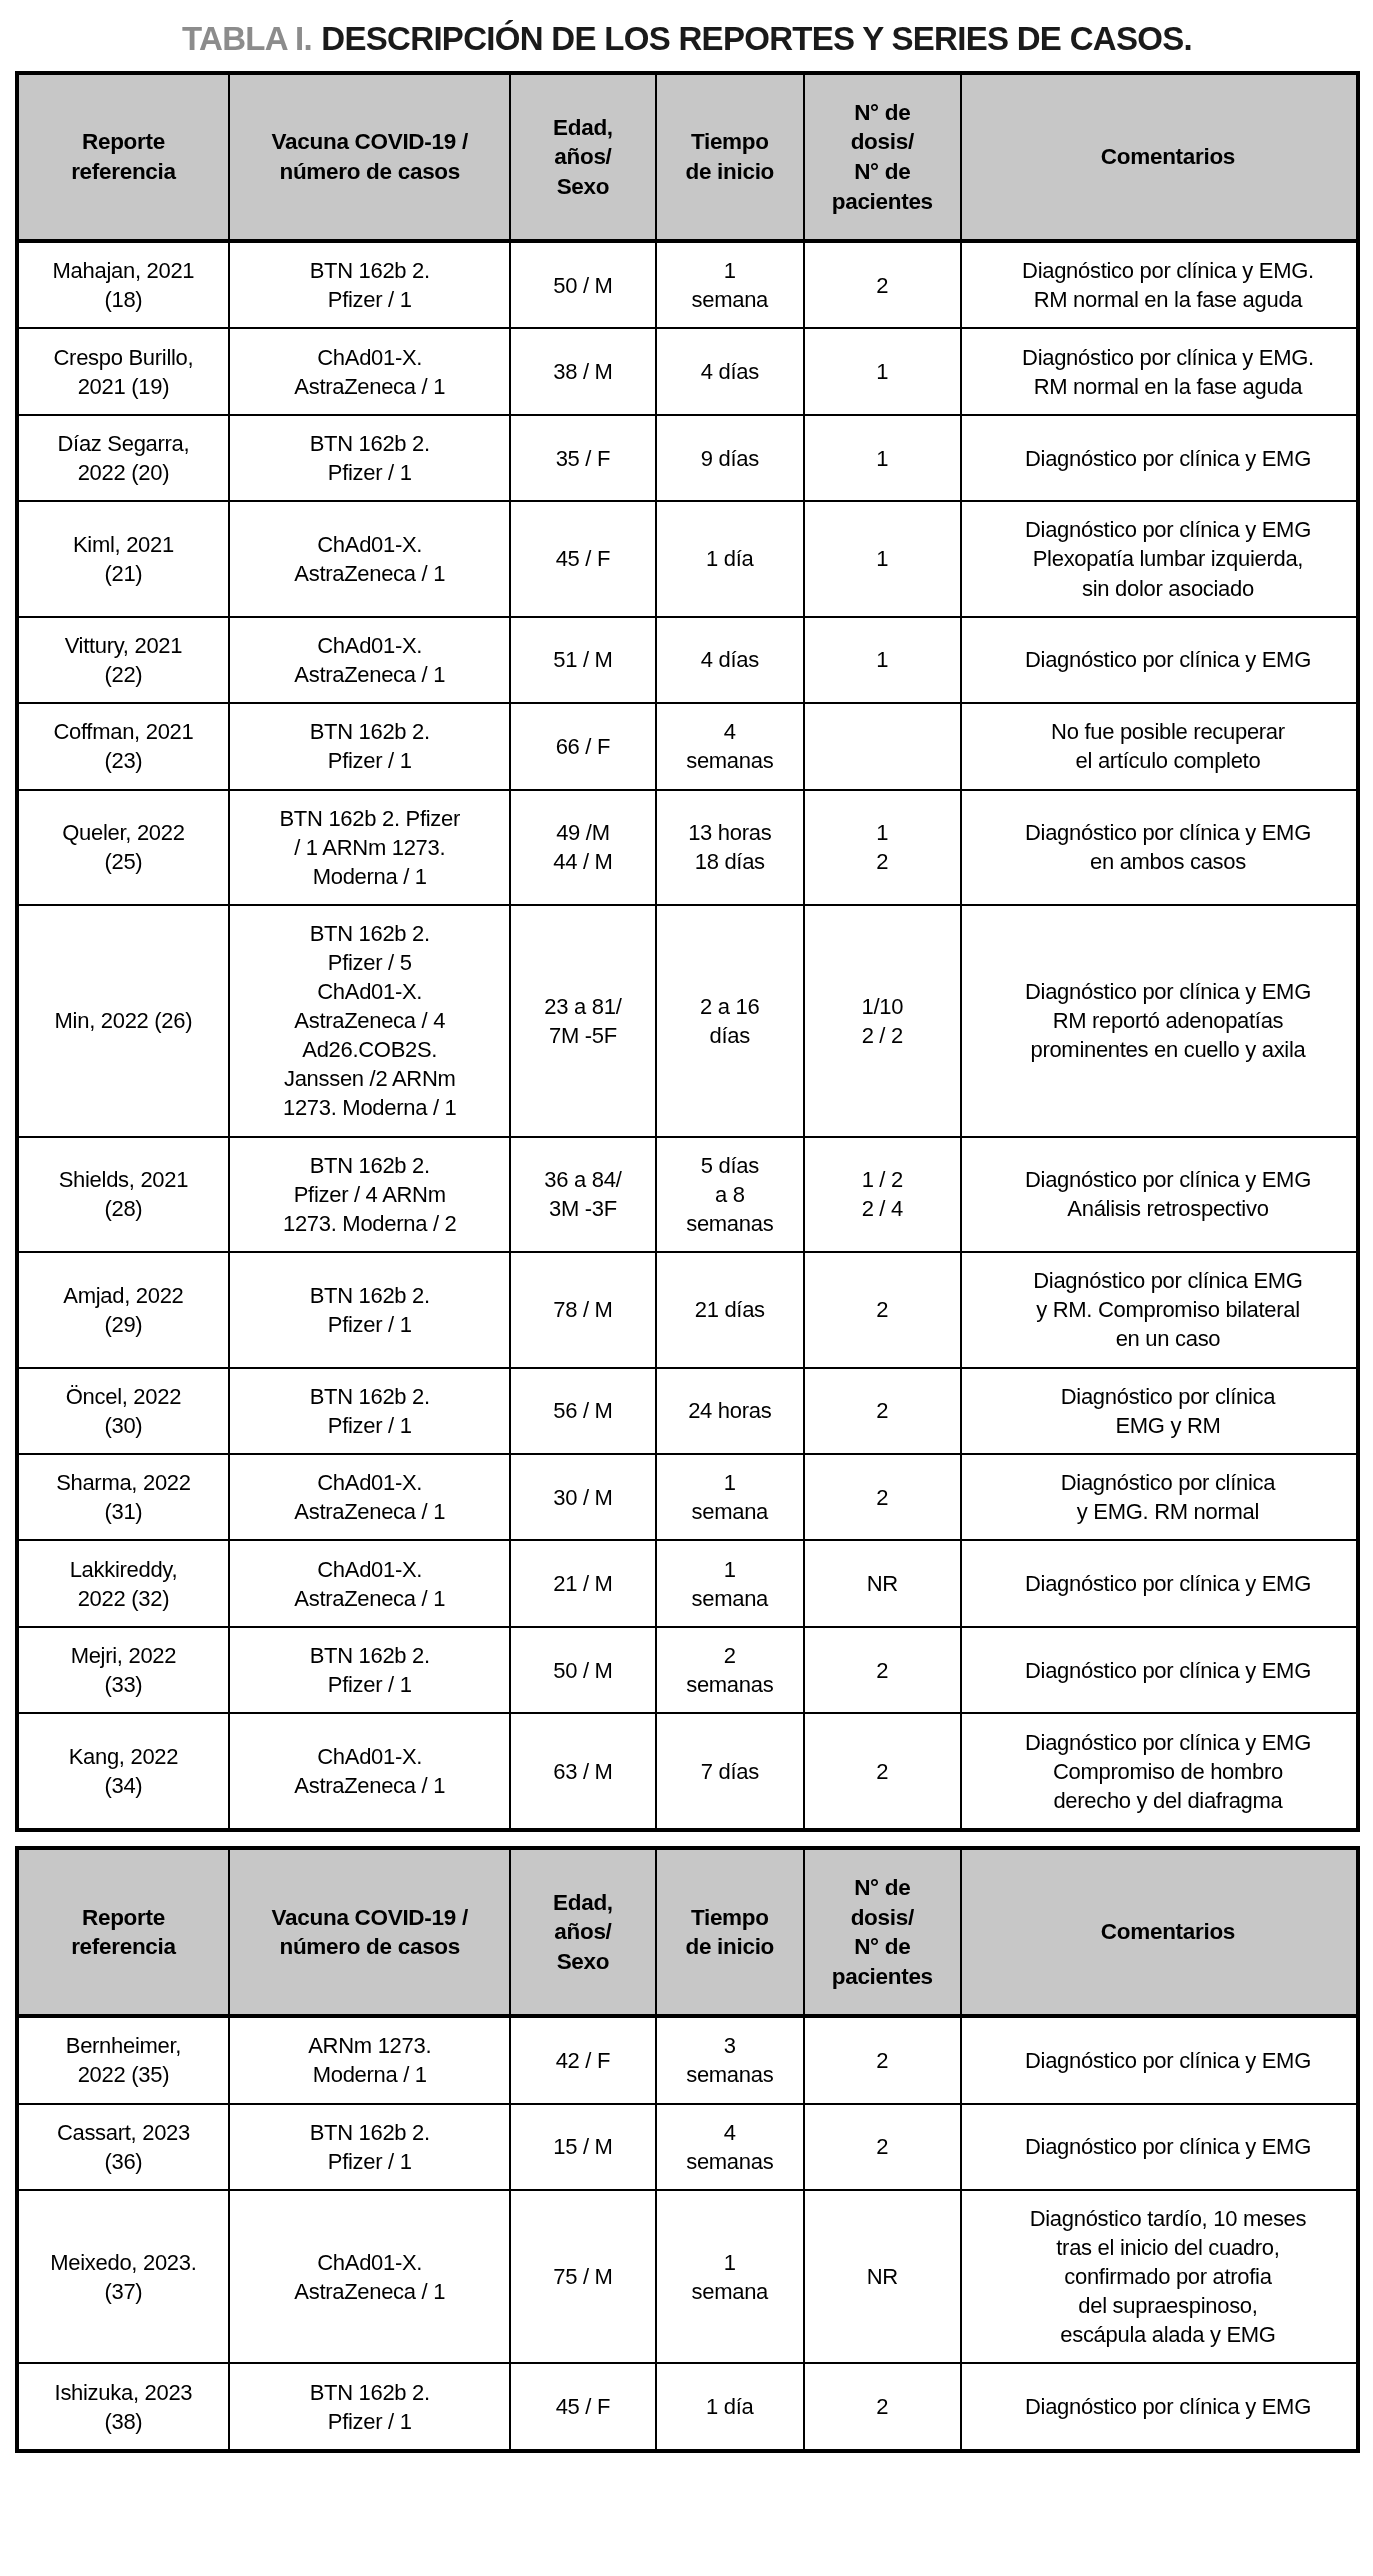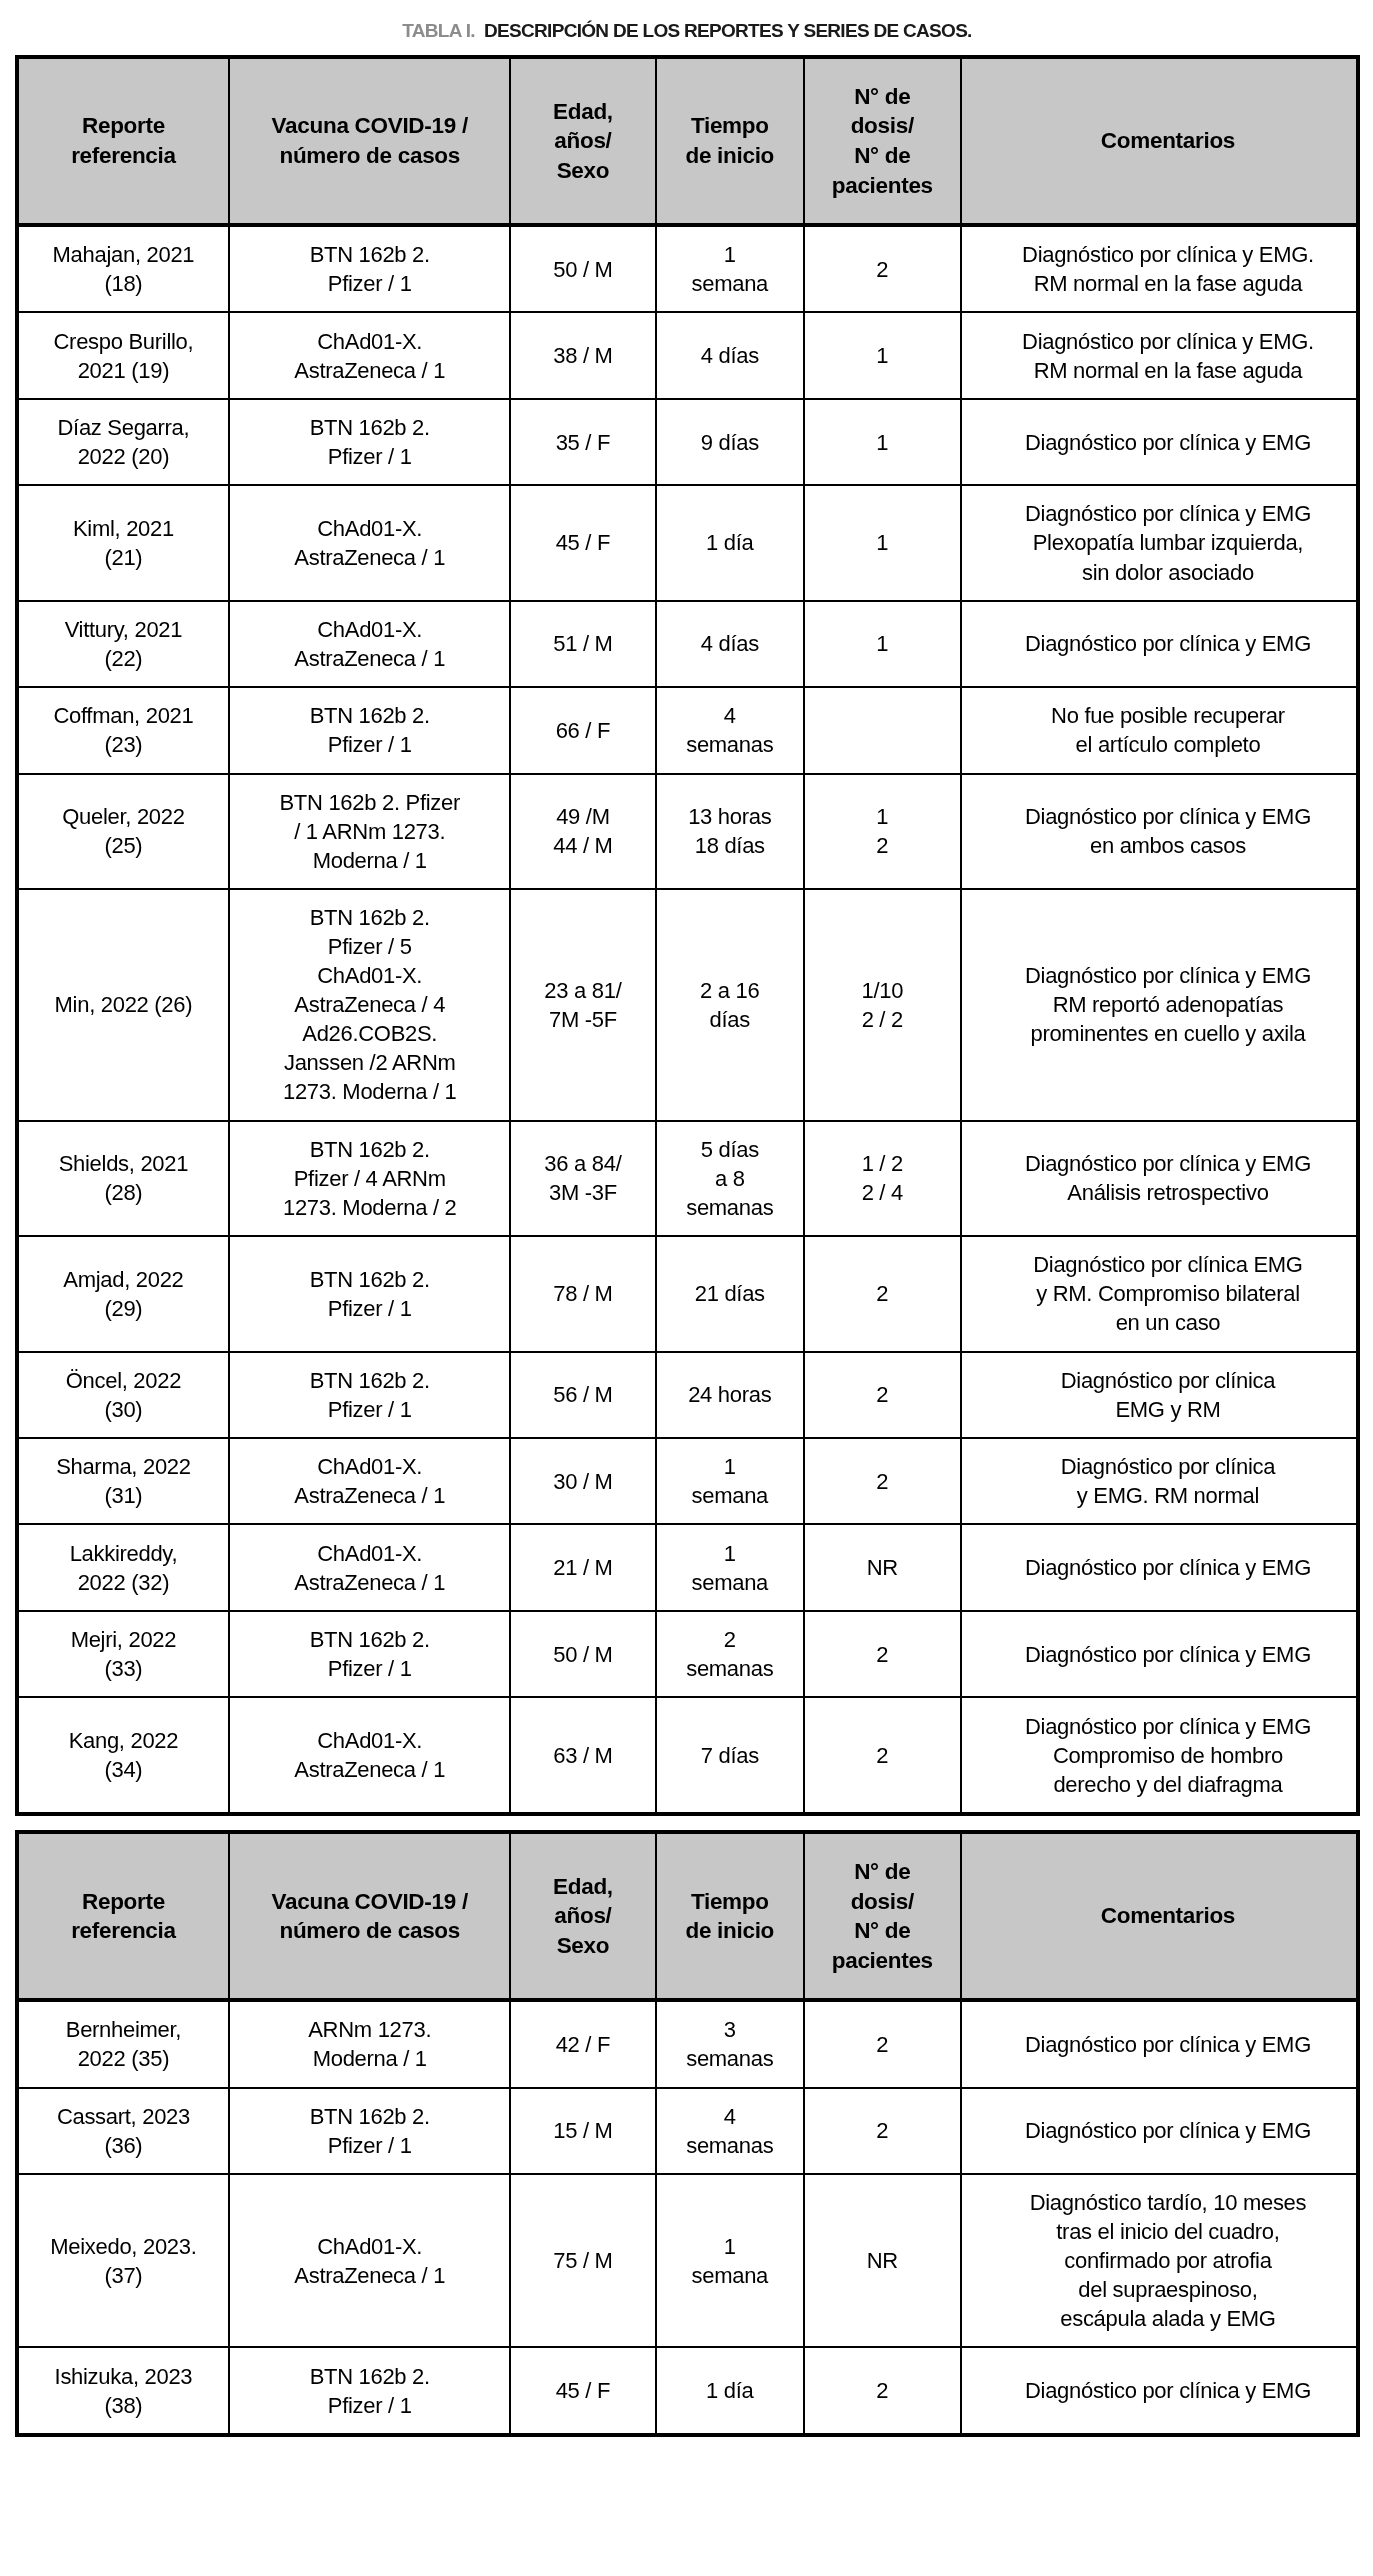--- a/index.html
+++ b/index.html
@@ -9,21 +9,21 @@
   }
   .page {
     width: 1374px;
     box-sizing: border-box;
     padding: 16px 14.5px 26.4px 14.5px;
     font-family: "Liberation Sans", "DejaVu Sans", sans-serif;
     color: #000000;
   }
   .table-title {
     text-align: center;
-    font-size: 19px;
+    font-size: 33px;
     font-weight: bold;
     letter-spacing: -0.7px;
     margin: 4px 0 13.2px 0;
     color: #1a1a1a;
   }
   .title-label {
     color: var(--title-accent, #8c8c8c);
     margin-right: 9.3px;
   }
   table.cases {

